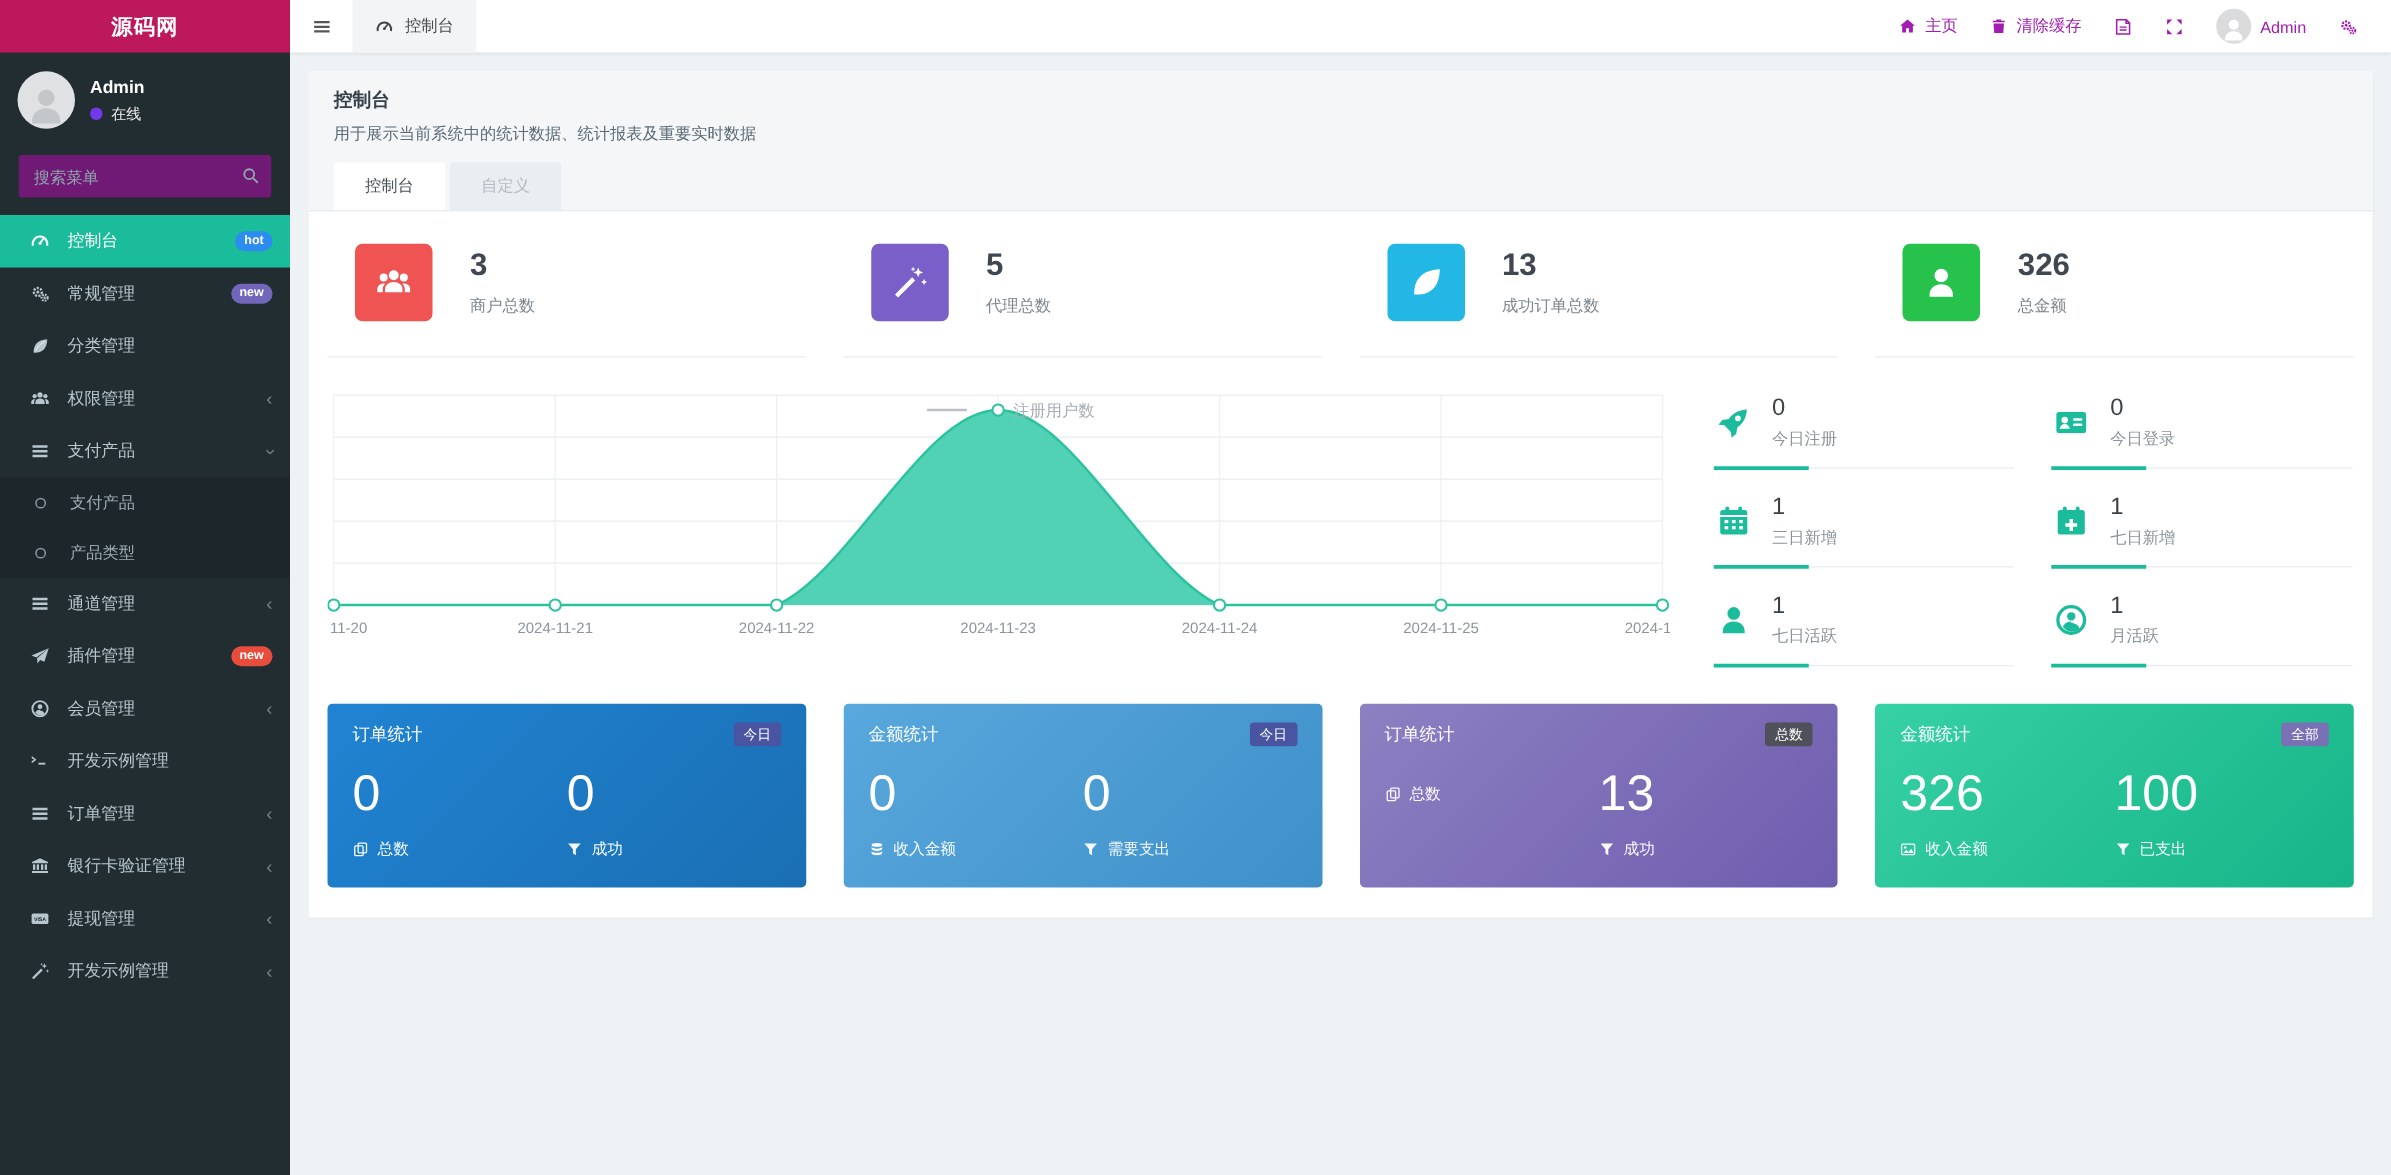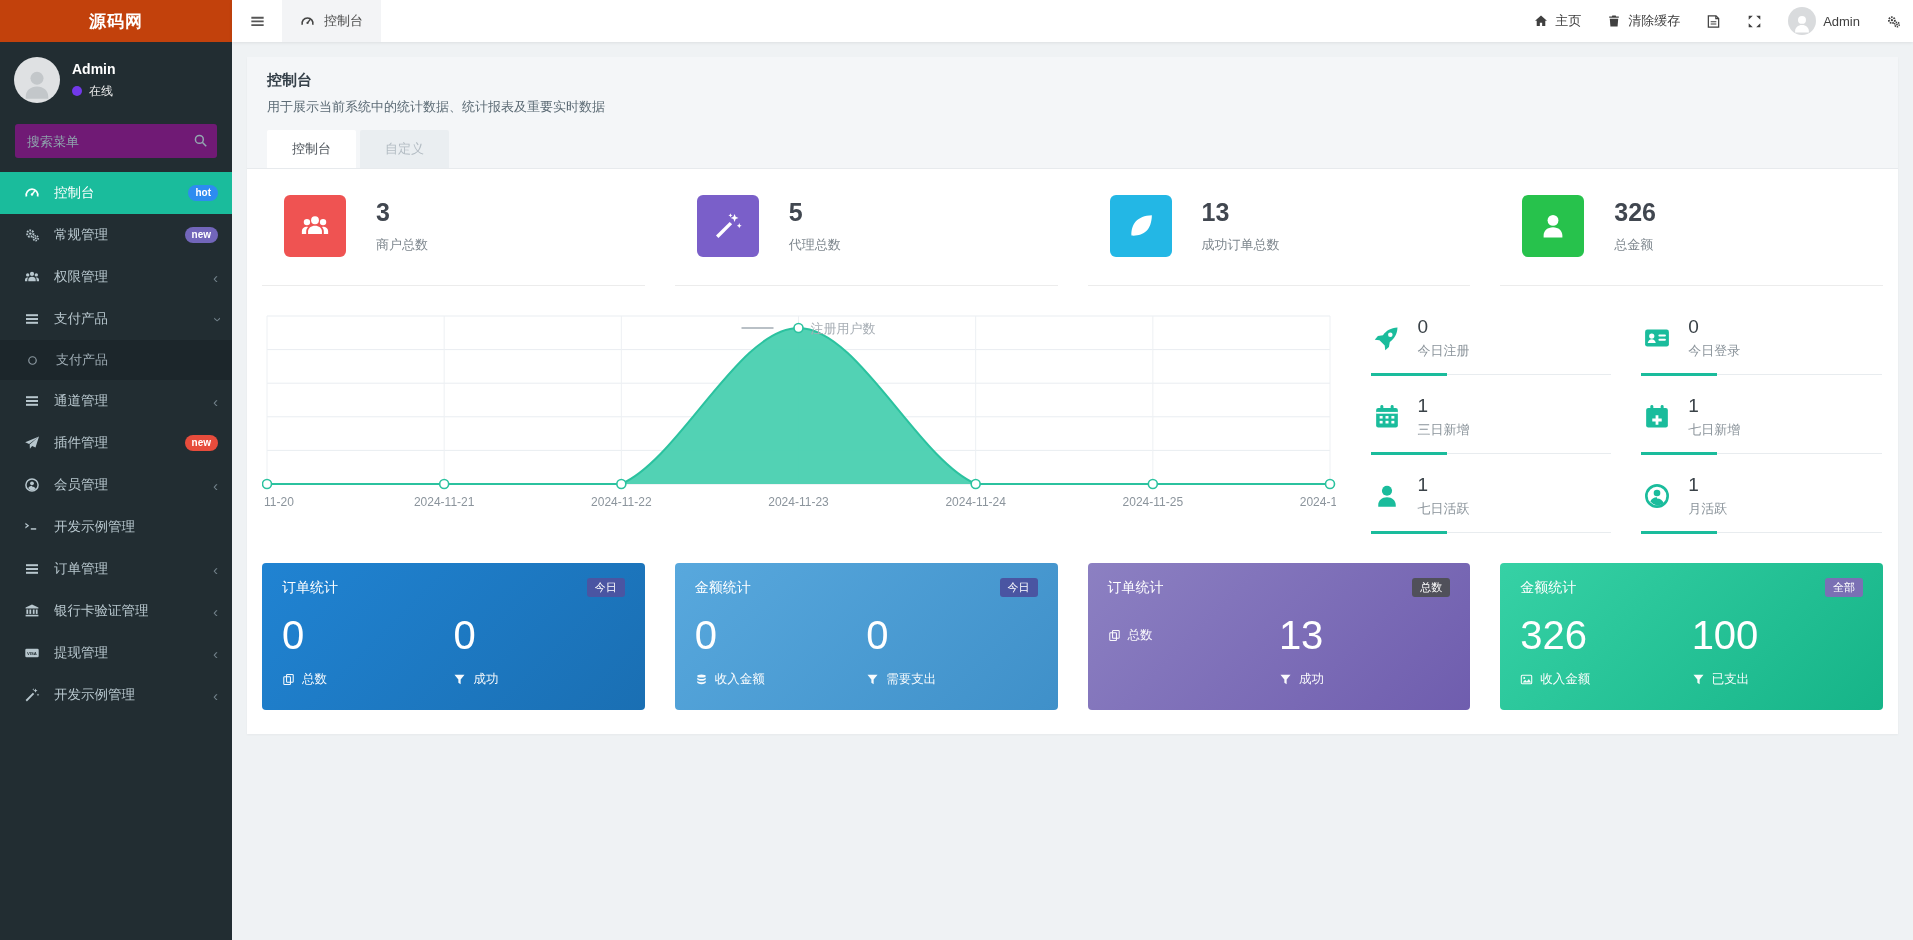--- a/index.html
+++ b/index.html
@@ -1,21 +1,21 @@
 <!DOCTYPE html>
 <html><head>
 <meta charset="utf-8">
 <style>
   * { margin:0; padding:0; box-sizing:border-box; }
   html,body { width:1913px; height:940px; overflow:hidden; }
   body { display:flex; background:#eff2f4; font-family:"Liberation Sans","DejaVu Sans",sans-serif; }
 
   
   .sidebar { width:232px; min-width:232px; background:#222d32; color:#b8c7ce; display:flex; flex-direction:column; }
-  .logo { height:42px; background:#c2410c; color:#fff; font-size:17px; display:flex; align-items:center; justify-content:center; letter-spacing:1px; font-weight:bold; }
+  .logo { height:42px; background:#be185d; color:#fff; font-size:17px; display:flex; align-items:center; justify-content:center; letter-spacing:1px; font-weight:bold; }
   .user-panel { display:flex; padding:15px 14px 8px; gap:12px; align-items:center; }
   .avatar { width:46px; height:46px; border-radius:50%; background:#dfe1e3; display:flex; align-items:flex-end; justify-content:center; overflow:hidden; color:#c3c7ca; }
   .user-meta { display:flex; flex-direction:column; }
   .user-name { font-size:14px; font-weight:bold; color:#fff; }
   .user-status { font-size:12px; color:#f0f0f0; margin-top:6px; display:flex; gap:7px; align-items:center; }
   .status-dot { width:10px; height:10px; border-radius:50%; }
   .search-box { margin:13px 15px 8px; position:relative; }
   .search-box input { width:100%; height:34px; background:#701a75; border:none; border-radius:3px; color:#e8eef1; padding:0 34px 0 12px; font-size:13px; outline:none; font-family:inherit; }
   .search-box input::placeholder { color:#8fa4ad; }
   .search-btn { position:absolute; right:9px; top:9px; color:#93a7b0; }
@@ -30,21 +30,21 @@
   .submenu { list-style:none; background:#1c262b; }
   .submenu a { height:40px; padding-left:26px; color:#9fadb5; font-size:13px; }
   .submenu .mi-icon { color:#8b98a0; }
 
   
   .main { flex:1; display:flex; flex-direction:column; min-width:0; }
   .navbar { height:42px; background:#fff; display:flex; align-items:center; box-shadow:0 1px 3px rgba(0,0,0,.08); position:relative; z-index:2; }
   .hamburger { width:50px; height:42px; display:flex; align-items:center; justify-content:center; color:#565656; cursor:pointer; }
   .nav-tab { height:42px; display:flex; align-items:center; gap:8px; padding:0 18px; background:#f3f4f6; color:#4a4a4a; font-size:13px; cursor:pointer; }
   .nav-tab .mi-icon { width:16px; margin:0; color:#444; }
-  .nav-right { margin-left:auto; display:flex; align-items:center; gap:26px; padding-right:12px; color:#404040; font-size:13px; }
+  .nav-right { margin-left:auto; display:flex; align-items:center; gap:26px; padding-right:27px; color:#a21caf; font-size:13px; }
   .nav-link { display:flex; gap:7px; align-items:center; cursor:pointer; }
   .nav-avatar { width:28px; height:28px; border-radius:50%; background:#d9dbdd; display:flex; align-items:flex-end; justify-content:center; overflow:hidden; color:#fff; }
 
   
   .content { flex:1; padding:15px; overflow:hidden; }
   .panel { background:#fff; box-shadow:0 1px 2px rgba(0,0,0,.04); }
   .panel-head { background:#f4f6f8; border-bottom:1px solid #e7eaed; padding:14px 20px 0; }
   .panel-title { font-size:15px; font-weight:bold; color:#36414a; }
   .panel-sub { font-size:13px; color:#5c6b75; margin-top:8px; }
   .tabs { display:flex; margin-top:14px; }
@@ -142,20 +142,31 @@
             </svg>
           </span>
           <span class="mi-label">常规管理</span>
           <span class="mi-badge" style="background: rgb(114, 102, 186);">new</span>
         </a>
       </li>
       <li>
         <a>
           <span class="icon mi-icon">
             <svg width="16" height="16" viewBox="0 0 16 16" fill="currentColor">
+              <path d="M13.8 2.3C5.9 2.6 2.7 7.1 2.9 13.1c6.1.4 10.7-2.4 10.9-10.8z"></path>
+              <path d="M4.3 12C5.9 8.3 8.9 5.7 12 4.2" fill="none" stroke="rgba(255,255,255,0.55)" stroke-width="0.9"></path>
+            </svg>
+          </span>
+          <span class="mi-label">分类管理</span>
+        </a>
+      </li>
+      <li>
+        <a>
+          <span class="icon mi-icon">
+            <svg width="16" height="16" viewBox="0 0 16 16" fill="currentColor">
               <circle cx="8" cy="4.9" r="2.1"></circle>
               <circle cx="3.7" cy="5.9" r="1.7"></circle>
               <circle cx="12.3" cy="5.9" r="1.7"></circle>
               <path d="M8 7.8c-2.1 0-3.7 1.3-3.7 3v1.4h7.4v-1.4c0-1.7-1.6-3-3.7-3z"></path>
               <path d="M3.2 8.4C1.9 8.6 1 9.5 1 10.7v1.5h2.3v-1.4c0-.9.4-1.7 1-2.3-.3-.1-.7-.1-1.1-.1z"></path>
               <path d="M12.8 8.4c1.3.2 2.2 1.1 2.2 2.3v1.5h-2.3v-1.4c0-.9-.4-1.7-1-2.3.3-.1.7-.1 1.1-.1z"></path>
             </svg>
           </span>
           <span class="mi-label">权限管理</span>
           <span class="mi-arrow">‹</span>
@@ -175,20 +186,30 @@
         </a>
         <ul class="submenu">
           <li>
             <a>
               <span class="icon mi-icon">
                 <svg width="13" height="13" viewBox="0 0 16 16" fill="currentColor">
                   <circle cx="8" cy="8" r="4.6" fill="none" stroke="currentColor" stroke-width="1.5"></circle>
                 </svg>
               </span>
               <span class="mi-label">支付产品</span>
+            </a>
+          </li>
+          <li>
+            <a>
+              <span class="icon mi-icon">
+                <svg width="13" height="13" viewBox="0 0 16 16" fill="currentColor">
+                  <circle cx="8" cy="8" r="4.6" fill="none" stroke="currentColor" stroke-width="1.5"></circle>
+                </svg>
+              </span>
+              <span class="mi-label">产品类型</span>
             </a>
           </li>
         </ul>
       </li>
       <li>
         <a>
           <span class="icon mi-icon">
             <svg width="16" height="16" viewBox="0 0 16 16" fill="currentColor">
               <rect x="2" y="3.2" width="12" height="2"></rect>
               <rect x="2" y="7" width="12" height="2"></rect>

